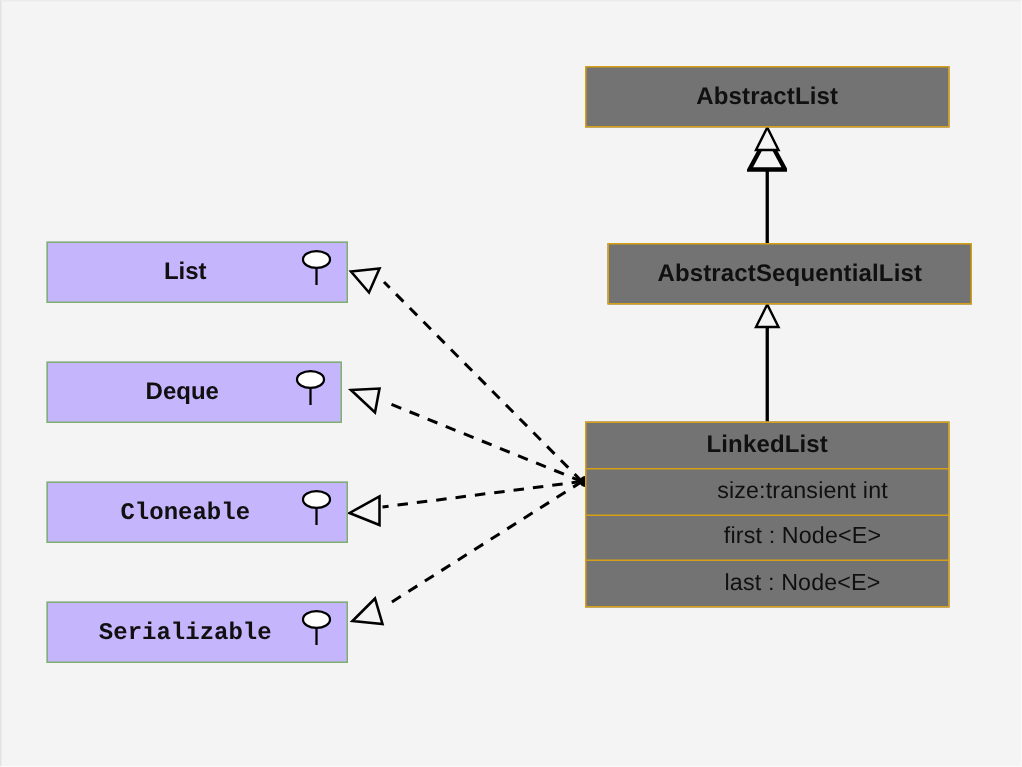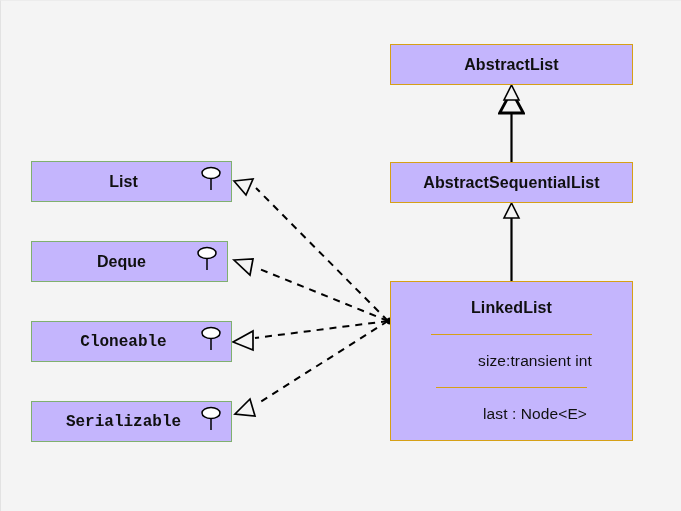--- a/index.html
+++ b/index.html
@@ -26,21 +26,21 @@
     pointer-events: none;
   }
   .node {
     position: absolute;
     box-sizing: border-box;
     display: flex;
     flex-direction: column;
   }
   
   .class-node {
-    background: #c4b5fd;
+    background: #737373;
     border: 1.6px solid #d6a016;
   }
   .class-node .row {
     flex: 1 1 auto;
     display: flex;
     align-items: center;
     justify-content: center;
     color: #101010;
     font-size: 15.5px;
     letter-spacing: 0.1px;
@@ -119,27 +119,28 @@
     <g>
       <line x1="387" y1="320" x2="256" y2="403" stroke="#000" stroke-width="2" stroke-dasharray="7 6"></line>
       <path d="M 234 413 L 249 398 L 254 415 Z" fill="#f4f4f4" stroke="#000" stroke-width="1.7"></path>
     </g>
   </svg>
 
   <div class="node class-node" style="left:389px; top:43px; width:243px; height:41px;">
     <div class="row title">AbstractList</div>
   </div>
 
-  <div class="node class-node" style="left:389px; top:161px; width:243px; height:41px;">
+  <div class="node class-node" style="left:404px; top:161px; width:243px; height:41px;">
     <div class="row title">AbstractSequentialList</div>
   </div>
 
-  <div class="node class-node" style="left:389px; top:280px; width:243px; height:160px;align-items:center;">
+  <div class="node class-node" style="left:389px; top:280px; width:243px; height:124px;">
     <div class="row title">LinkedList</div>
     <div class="row attr">size:transient int</div>
+    <div class="row attr">first : Node&lt;E&gt;</div>
     <div class="row attr">last : Node&lt;E&gt;</div>
   </div>
 
   <div class="node iface-node" style="left:30px; top:160px; width:201px; height:41px;">
     <span class="iface-label">List</span>
     <svg class="lollipop" viewBox="0 0 24 26">
       <ellipse cx="12" cy="7" rx="9" ry="5.6" fill="#ffffff" stroke="#000" stroke-width="1.5"></ellipse>
       <line x1="12" y1="12.8" x2="12" y2="24" stroke="#000" stroke-width="1.5"></line>
     </svg>
   </div>

